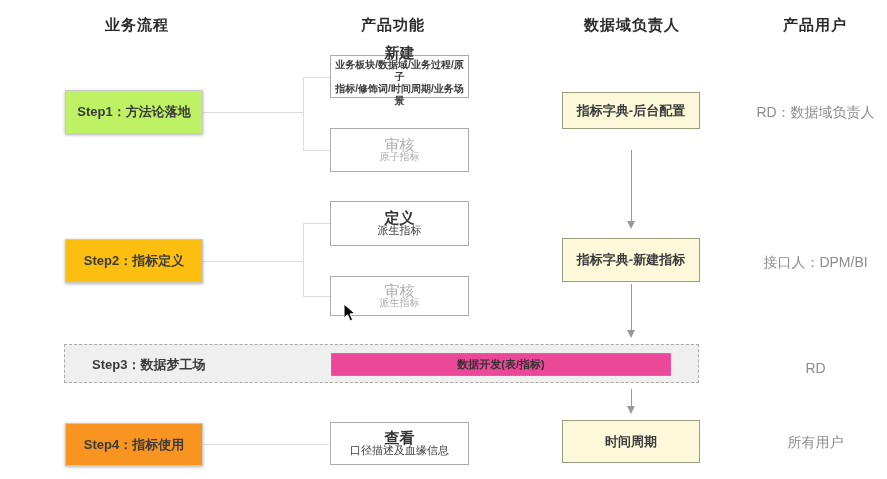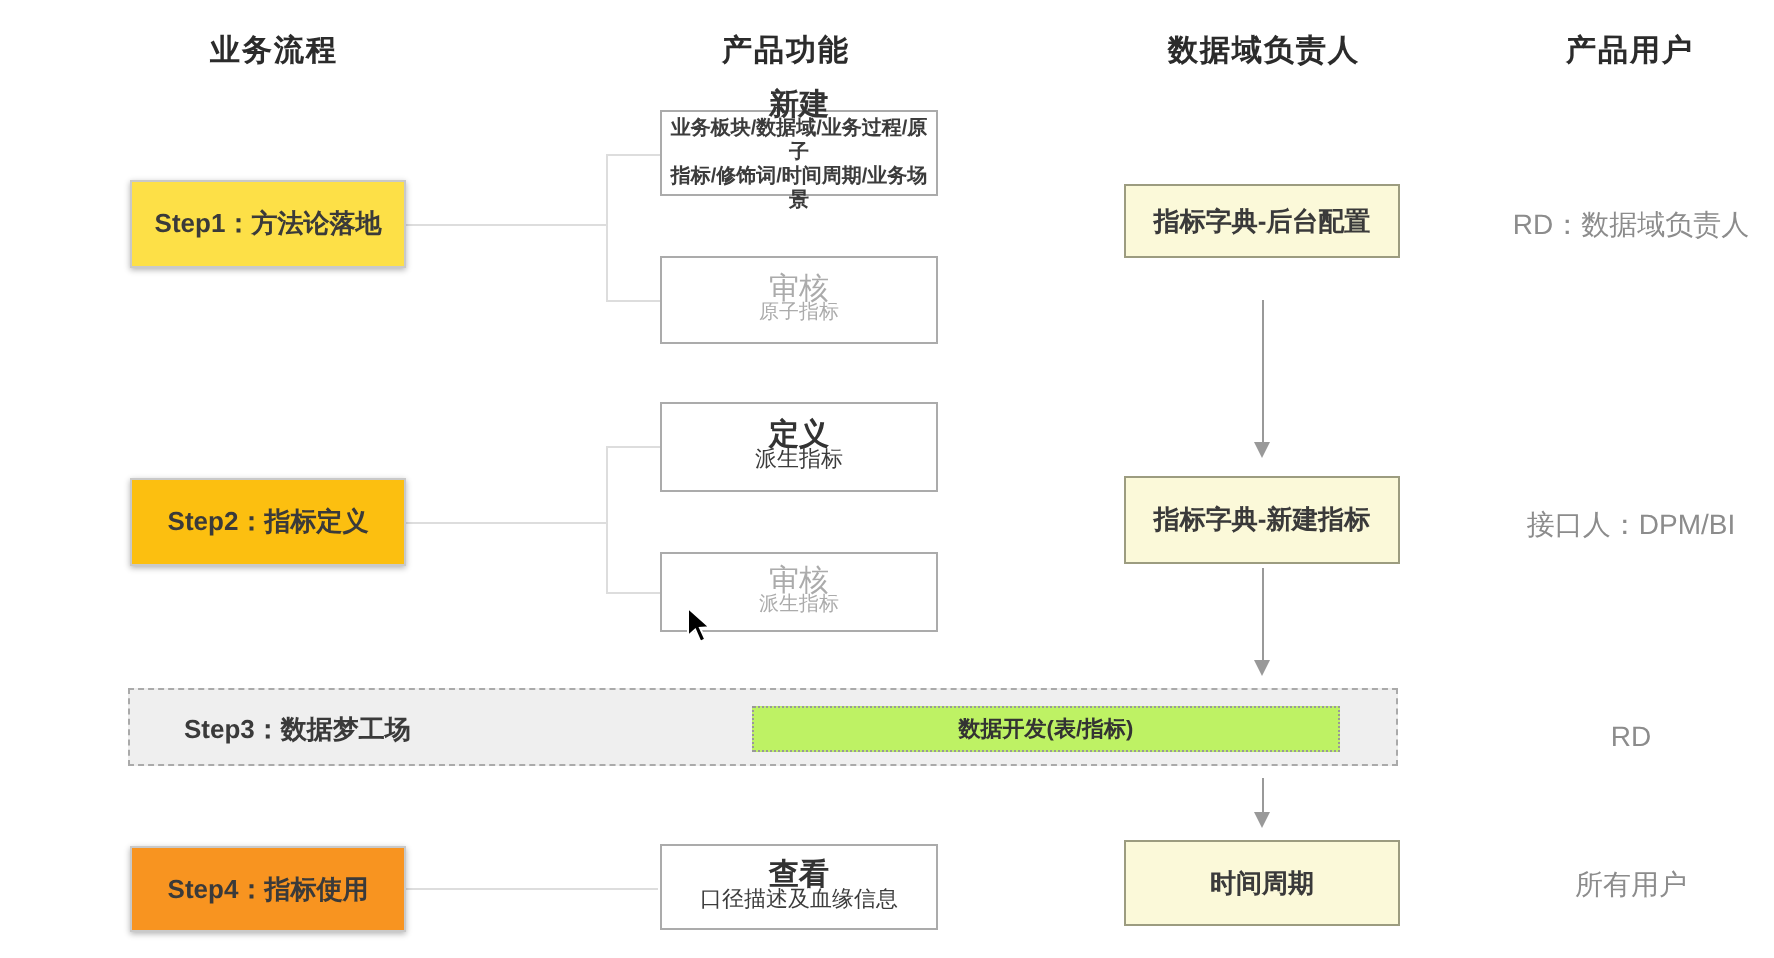--- a/index.html
+++ b/index.html
@@ -10,35 +10,35 @@
   .hdr {
     position:absolute; top:16px; width:150px; text-align:center;
     font-size:15px; font-weight:bold; color:#2b2b2b; letter-spacing:1px;
   }
   .step-box {
     position:absolute; left:65px; width:138px; height:44px; box-sizing:border-box;
     display:flex; align-items:center; justify-content:center;
     font-size:13px; font-weight:bold; color:#3a3a3a;
     border:1px solid #c9c9c9; box-shadow:0 1px 3px rgba(0,0,0,.30);
   }
-  .step1 { top:90px;  background:#fde047; }
+  .step1 { top:90px;  background:#bef264; }
   .step2 { top:239px; background:#FCBF10; }
   .step4 { top:423px; height:43px; background:#F89420; }
   .dashed-zone {
     position:absolute; left:64px; top:344px; width:635px; height:39px; box-sizing:border-box;
     background:#EFEFEF; border:1px dashed #aaaaaa;
   }
   .step3-label {
     position:absolute; left:92px; top:356px; font-size:13px; font-weight:bold; color:#3a3a3a;
   }
   .data-dev-box {
-    position:absolute; left:331px; top:353px; width:294px; height:23px; box-sizing:border-box;
-    background:#bef264; border:1px dotted #999999;
+    position:absolute; left:331px; top:353px; width:340px; height:23px; box-sizing:border-box;
+    background:#ec4899; border:1px dotted #999999;
     display:flex; align-items:center; justify-content:center;
-    font-size:11px; font-weight:bold; color:#333;margin-left:45px;
+    font-size:11px; font-weight:bold; color:#333;
   }
   .fn-box {
     position:absolute; left:330px; width:139px; box-sizing:border-box;
     background:#fff; border:1px solid #ababab;
     display:flex; flex-direction:column; align-items:center; justify-content:center;
     text-align:center;
   }
   .fn1 { top:55px;  height:43px; }
   .fn2 { top:128px; height:44px; }
   .fn3 { top:201px; height:45px; }

